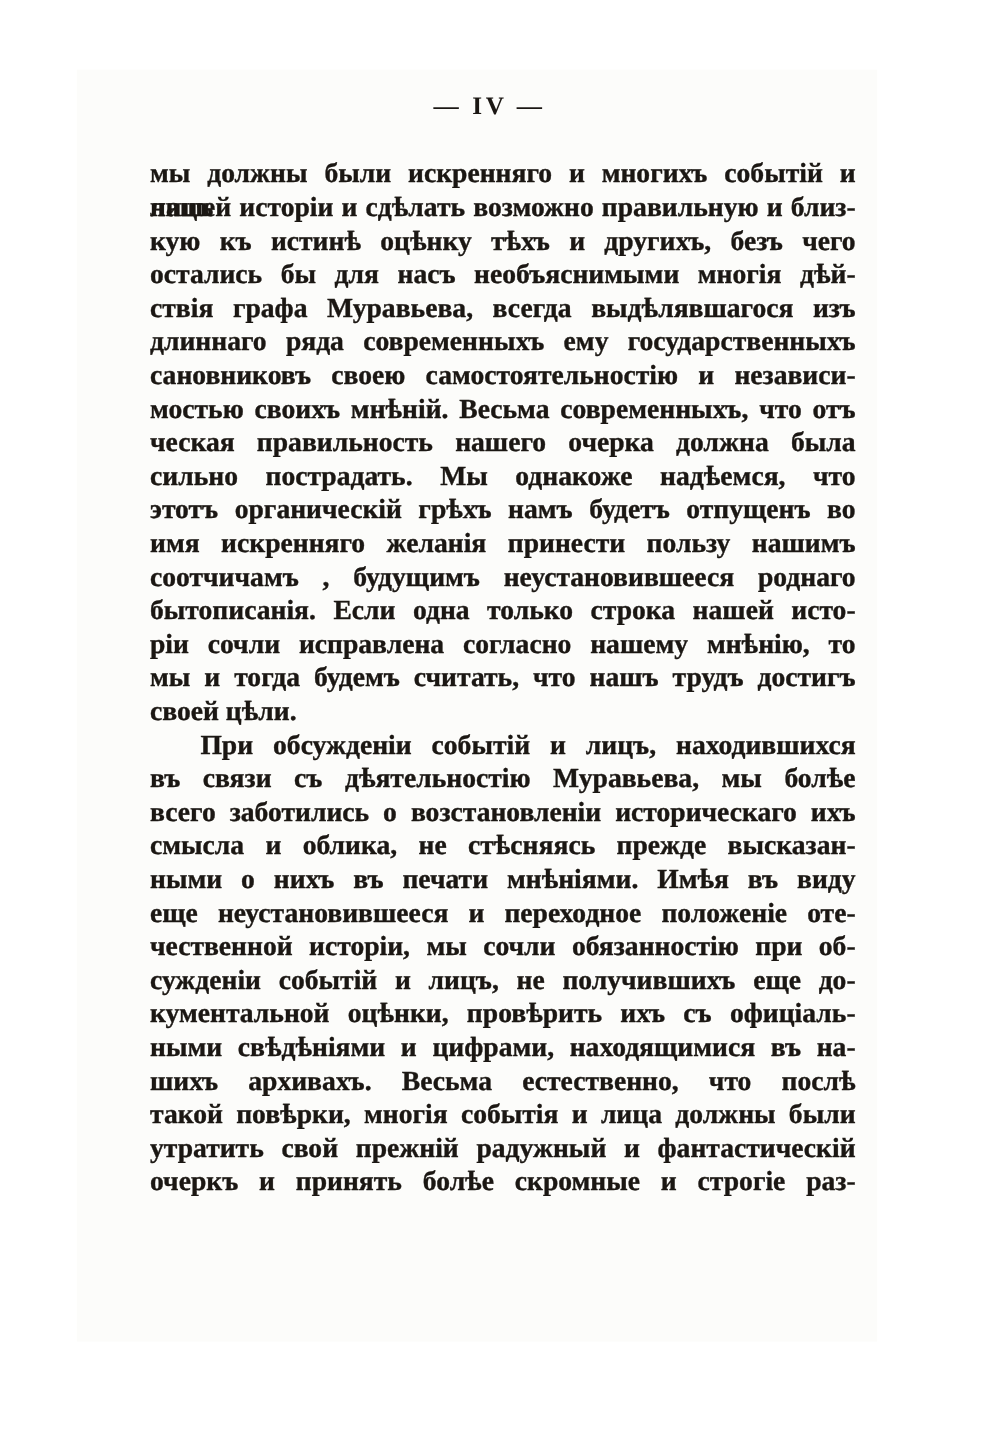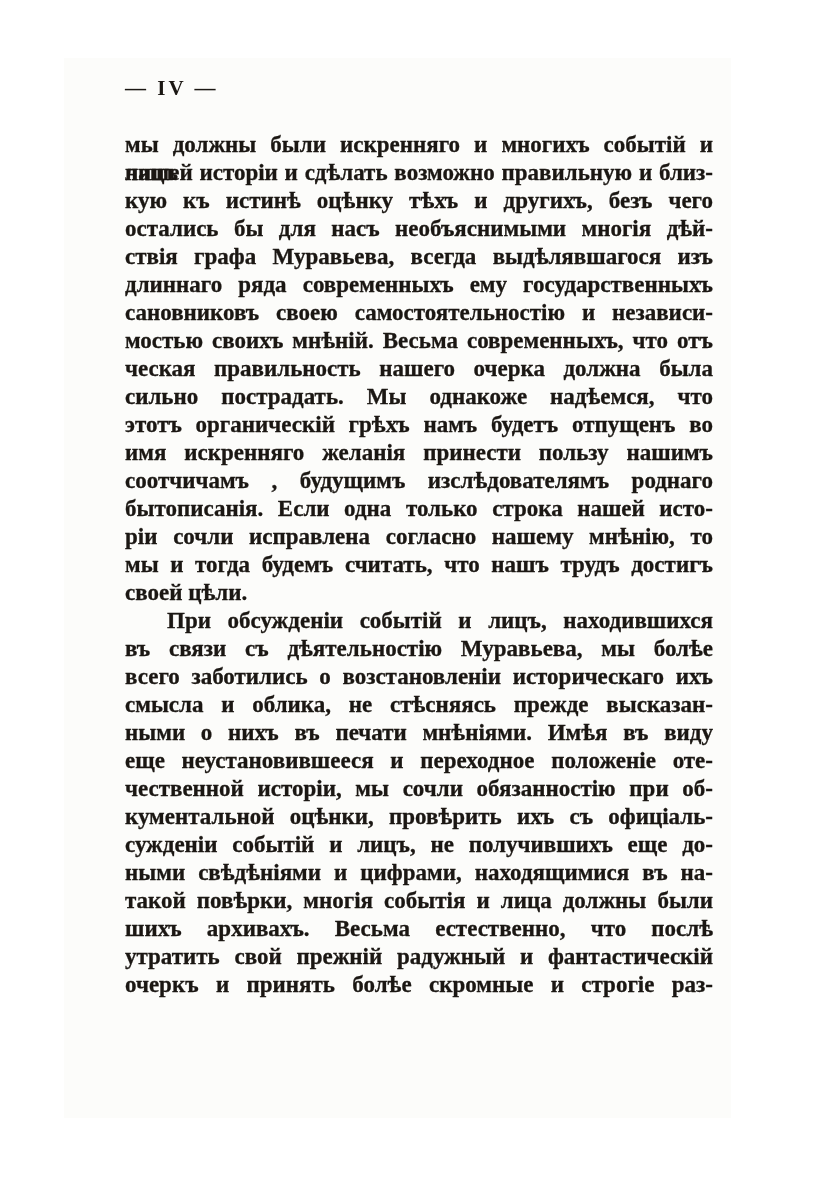--- a/index.html
+++ b/index.html
@@ -22,20 +22,21 @@
     top: 58px;
     width: 667px;
     height: 1060px;
     background: #fcfcfa;
   }
   .page-header {
     position: absolute;
     left: 125px;
     top: 76px;
     width: 566px;
+    text-align: center;
     font-size: 21px;
     font-weight: bold;
     letter-spacing: 3px;
     color: #1b1713;
   }
   .text-block {
     position: absolute;
     left: 125px;
     top: 131px;
     width: 588px;
@@ -75,36 +76,36 @@
         <div class="line">кую къ истинѣ оцѣнку тѣхъ и другихъ, безъ чего</div>
         <div class="line">остались бы для насъ необъяснимыми многія дѣй-</div>
         <div class="line">ствія графа Муравьева, всегда выдѣлявшагося изъ</div>
         <div class="line">длиннаго ряда современныхъ ему государственныхъ</div>
         <div class="line">сановниковъ своею самостоятельностію и независи-</div>
         <div class="line">мостью своихъ мнѣній. Весьма современныхъ, что отъ</div>
         <div class="line">ческая правильность нашего очерка должна была</div>
         <div class="line">сильно пострадать. Мы однакоже надѣемся, что</div>
         <div class="line">этотъ органическій грѣхъ намъ будетъ отпущенъ во</div>
         <div class="line">имя искренняго желанія принести пользу нашимъ</div>
-        <div class="line">соотчичамъ , будущимъ изслѣдователямъ роднаго</div>
+        <div class="line">соотчичамъ , будущимъ неустановившееся роднаго</div>
         <div class="line">бытописанія. Если одна только строка нашей исто-</div>
         <div class="line">ріи сочли исправлена согласно нашему мнѣнію, то</div>
         <div class="line">мы и тогда будемъ считать, что нашъ трудъ достигъ</div>
         <div class="line last">своей цѣли.</div>
       </div>
       <div class="paragraph">
         <div class="line indent">При обсужденіи событій и лицъ, находившихся</div>
         <div class="line">въ связи съ дѣятельностію Муравьева, мы болѣе</div>
         <div class="line">всего заботились о возстановленіи историческаго ихъ</div>
         <div class="line">смысла и облика, не стѣсняясь прежде высказан-</div>
         <div class="line">ными о нихъ въ печати мнѣніями. Имѣя въ виду</div>
         <div class="line">еще неустановившееся и переходное положеніе оте-</div>
         <div class="line">чественной исторіи, мы сочли обязанностію при об-</div>
+        <div class="line">сужденіи событій и лицъ, не получившихъ еще до-</div>
         <div class="line">кументальной оцѣнки, провѣрить ихъ съ офиціаль-</div>
-        <div class="line">сужденіи событій и лицъ, не получившихъ еще до-</div>
         <div class="line">ными свѣдѣніями и цифрами, находящимися въ на-</div>
+        <div class="line">шихъ архивахъ. Весьма естественно, что послѣ</div>
         <div class="line">такой повѣрки, многія событія и лица должны были</div>
-        <div class="line">шихъ архивахъ. Весьма естественно, что послѣ</div>
         <div class="line">утратить свой прежній радужный и фантастическій</div>
         <div class="line">очеркъ и принять болѣе скромные и строгіе раз-</div>
       </div>
     </div>
 </div>
 
 </body></html>

